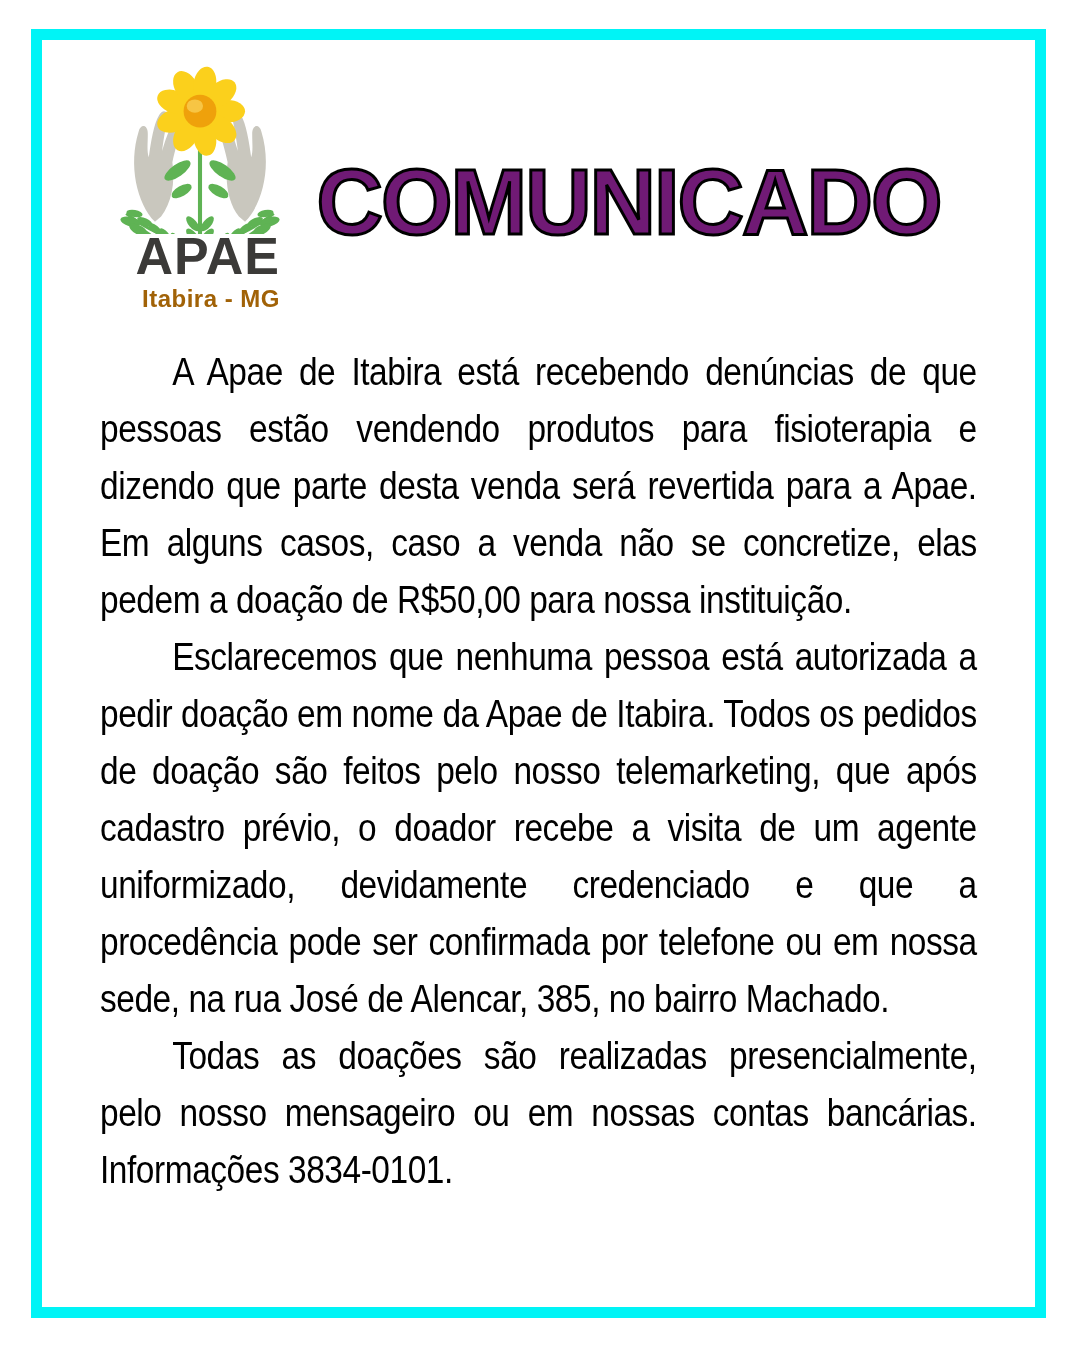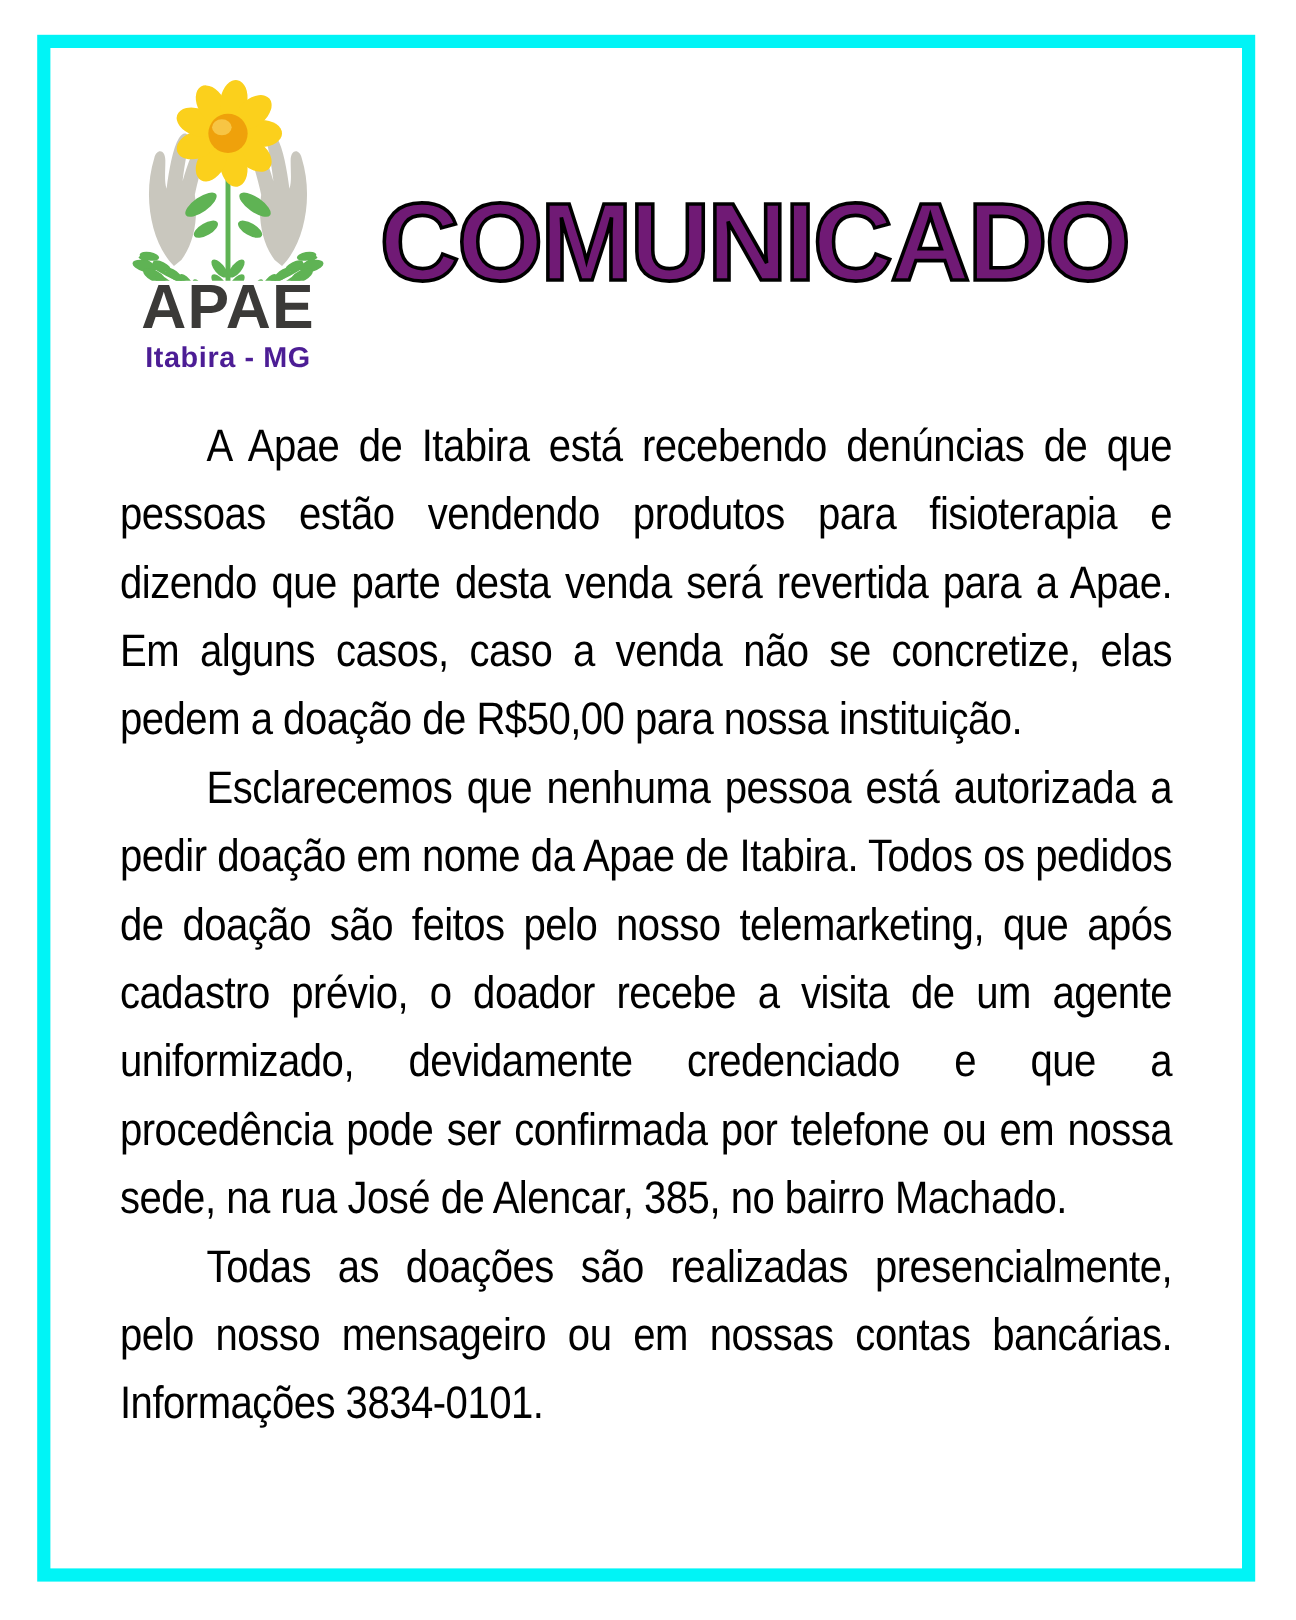--- a/index.html
+++ b/index.html
@@ -7,28 +7,28 @@
     width:1080px;height:1350px;background:#ffffff;
     font-family:"Liberation Sans","DejaVu Sans",sans-serif;
     position:relative;overflow:hidden;
   }
   .frame{
     position:absolute;left:31px;top:29px;width:1015px;height:1289px;
     border:11px solid #00f4f6;box-sizing:border-box;background:#ffffff;
   }
   .content{padding:20px 58px 0 58px;box-sizing:border-box;height:100%;}
   .header{display:flex;align-items:flex-start;}
-  .logo{width:180px;flex:none;display:flex;flex-direction:column;align-items:center;}
+  .logo{width:180px;flex:none;display:flex;flex-direction:column;align-items:flex-end;}
   .logo svg{width:160px;height:174px;display:block;}
   .logo-acronym{
     font-weight:900;font-size:52px;letter-spacing:1px;color:#3b3a38;
     line-height:1;margin-top:-4px;
   }
   .logo-location{
-    font-weight:700;font-size:24px;color:#4c1d95;line-height:1.1;margin-top:4px;
+    font-weight:700;font-size:24px;color:#a16207;line-height:1.1;margin-top:4px;
     letter-spacing:0.5px;
   }
   .title-wrap{flex:1;text-align:center;}
   .page-title{
     margin:0;margin-top:96px;font-size:92px;line-height:1;font-weight:900;
     color:#701a75;letter-spacing:-2px;-webkit-text-stroke:3px #000;
     white-space:nowrap;
   }
   .body-text{
     margin-top:32px;

